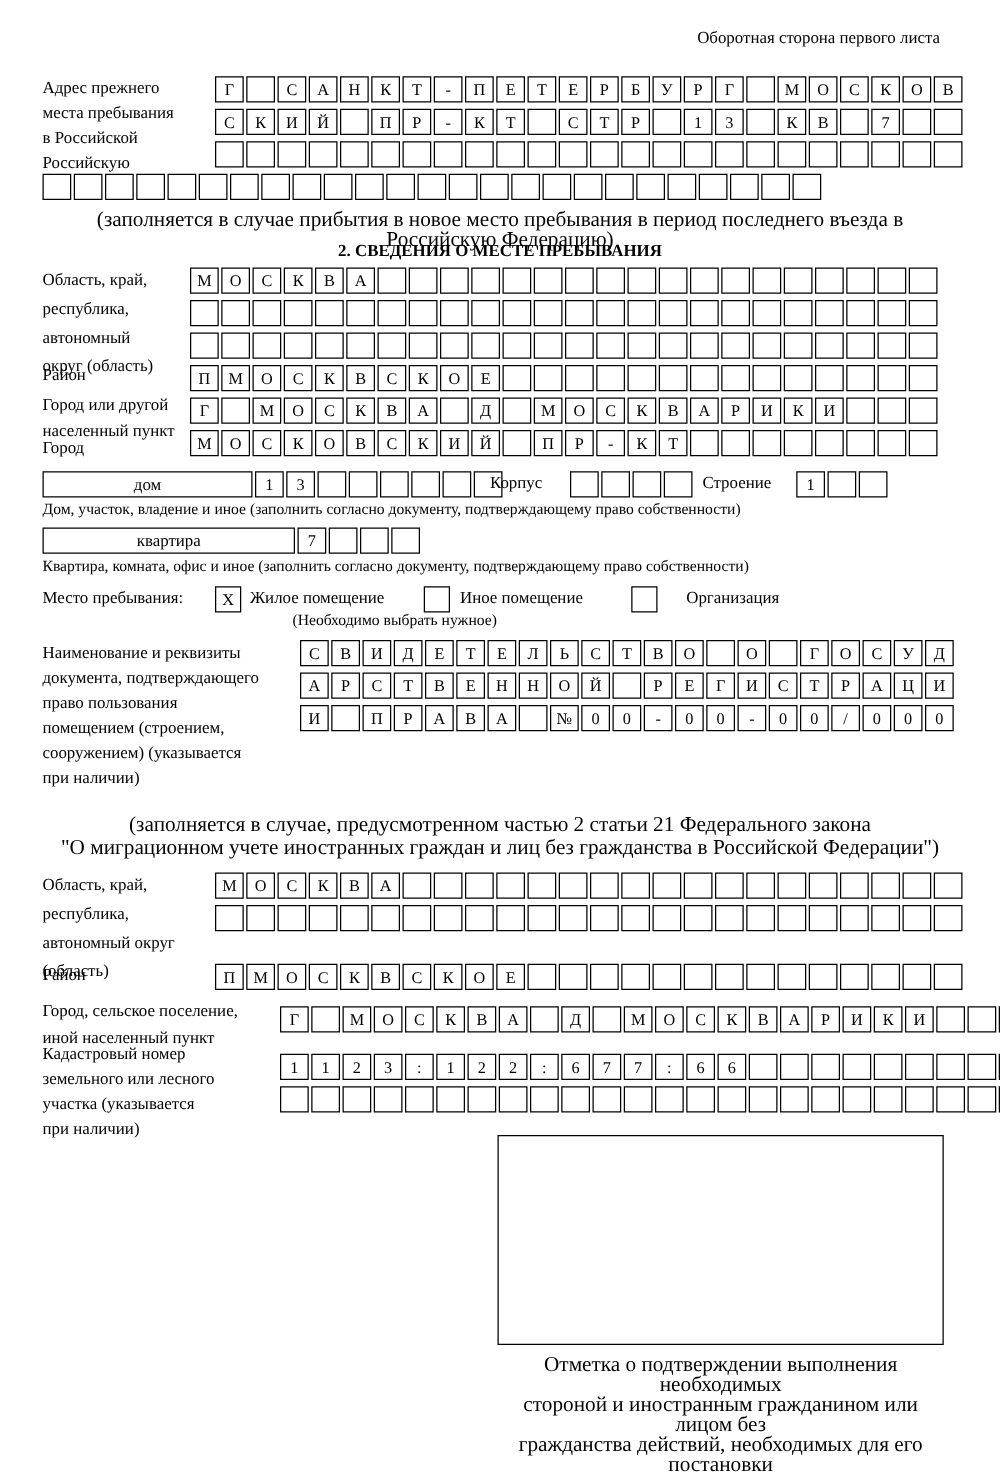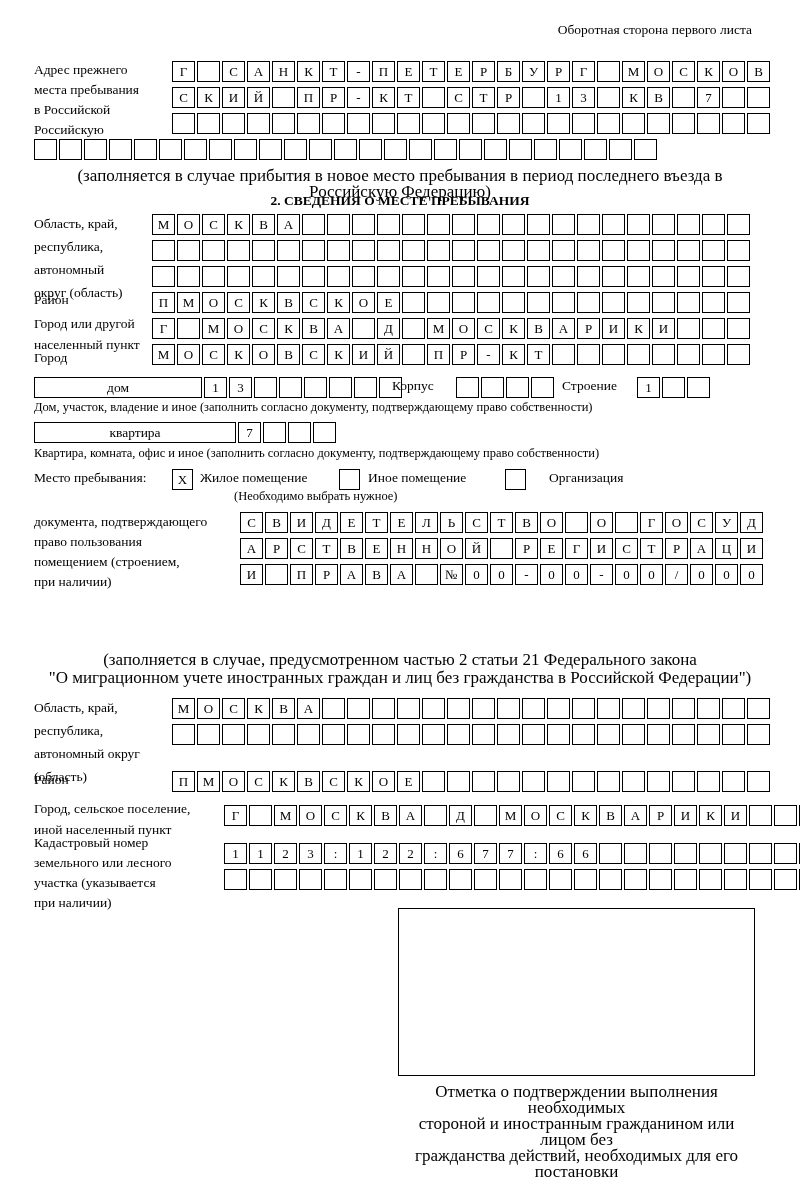--- a/index.html
+++ b/index.html
@@ -439,23 +439,25 @@
   <div class="abs lbl" style="left:34px; top:468px;">Место пребывания:</div>
   <div class="abs chk" style="left:172px; top:469px;">X</div>
   <div class="abs lbl" style="left:200px; top:468px;">Жилое помещение</div>
   <div class="abs chk" style="left:339px; top:469px;"></div>
   <div class="abs lbl" style="left:368px; top:468px;">Иное помещение</div>
   <div class="abs chk" style="left:505px; top:469px;"></div>
   <div class="abs lbl" style="left:549px; top:468px;">Организация</div>
   <div class="abs lbl-sm" style="left:234px; top:489px;">(Необходимо выбрать нужное)</div>
 
   <div class="abs lbl" style="left:34px; top:512px; width:210px;">
+    <div style="line-height:20px;">Наименование и реквизиты</div>
     <div style="line-height:20px;">документа, подтверждающего</div>
     <div style="line-height:20px;">право пользования</div>
     <div style="line-height:20px;">помещением (строением,</div>
+    <div style="line-height:20px;">сооружением) (указывается</div>
     <div style="line-height:20px;">при наличии)</div>
   </div>
   <div class="abs" style="left:240px; top:512px;">
       <div class="cellrow" id="doc0">
         <div class="cell">С</div>
         <div class="cell">В</div>
         <div class="cell">И</div>
         <div class="cell">Д</div>
         <div class="cell">Е</div>
         <div class="cell">Т</div>

